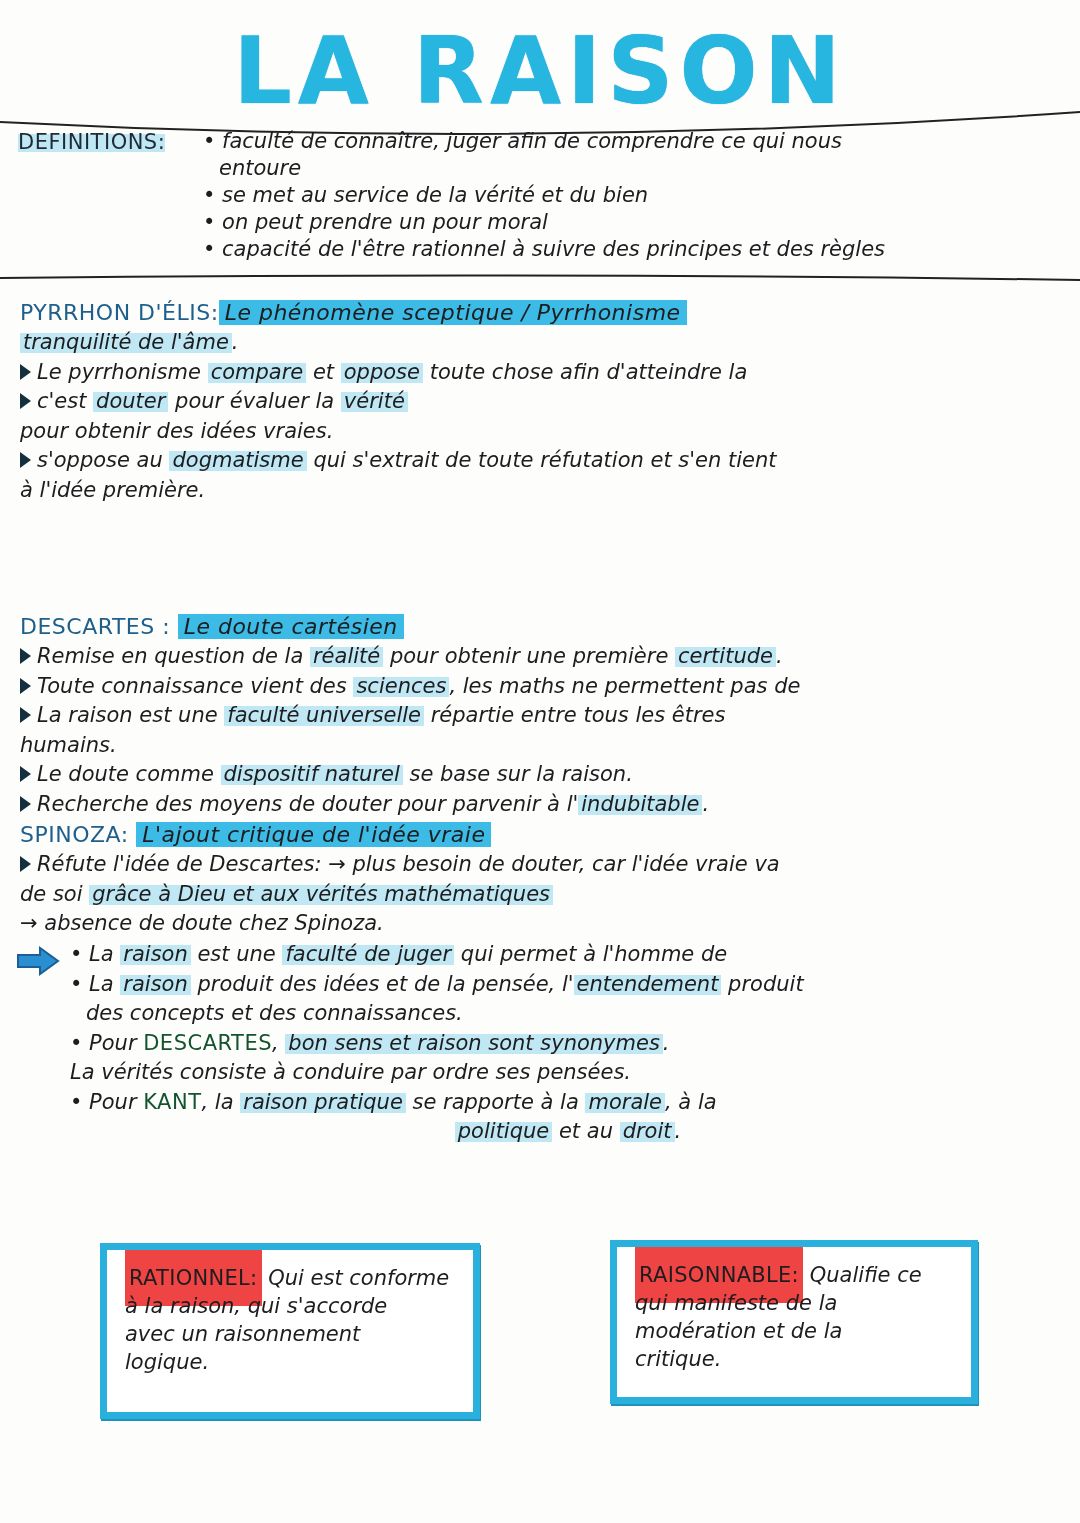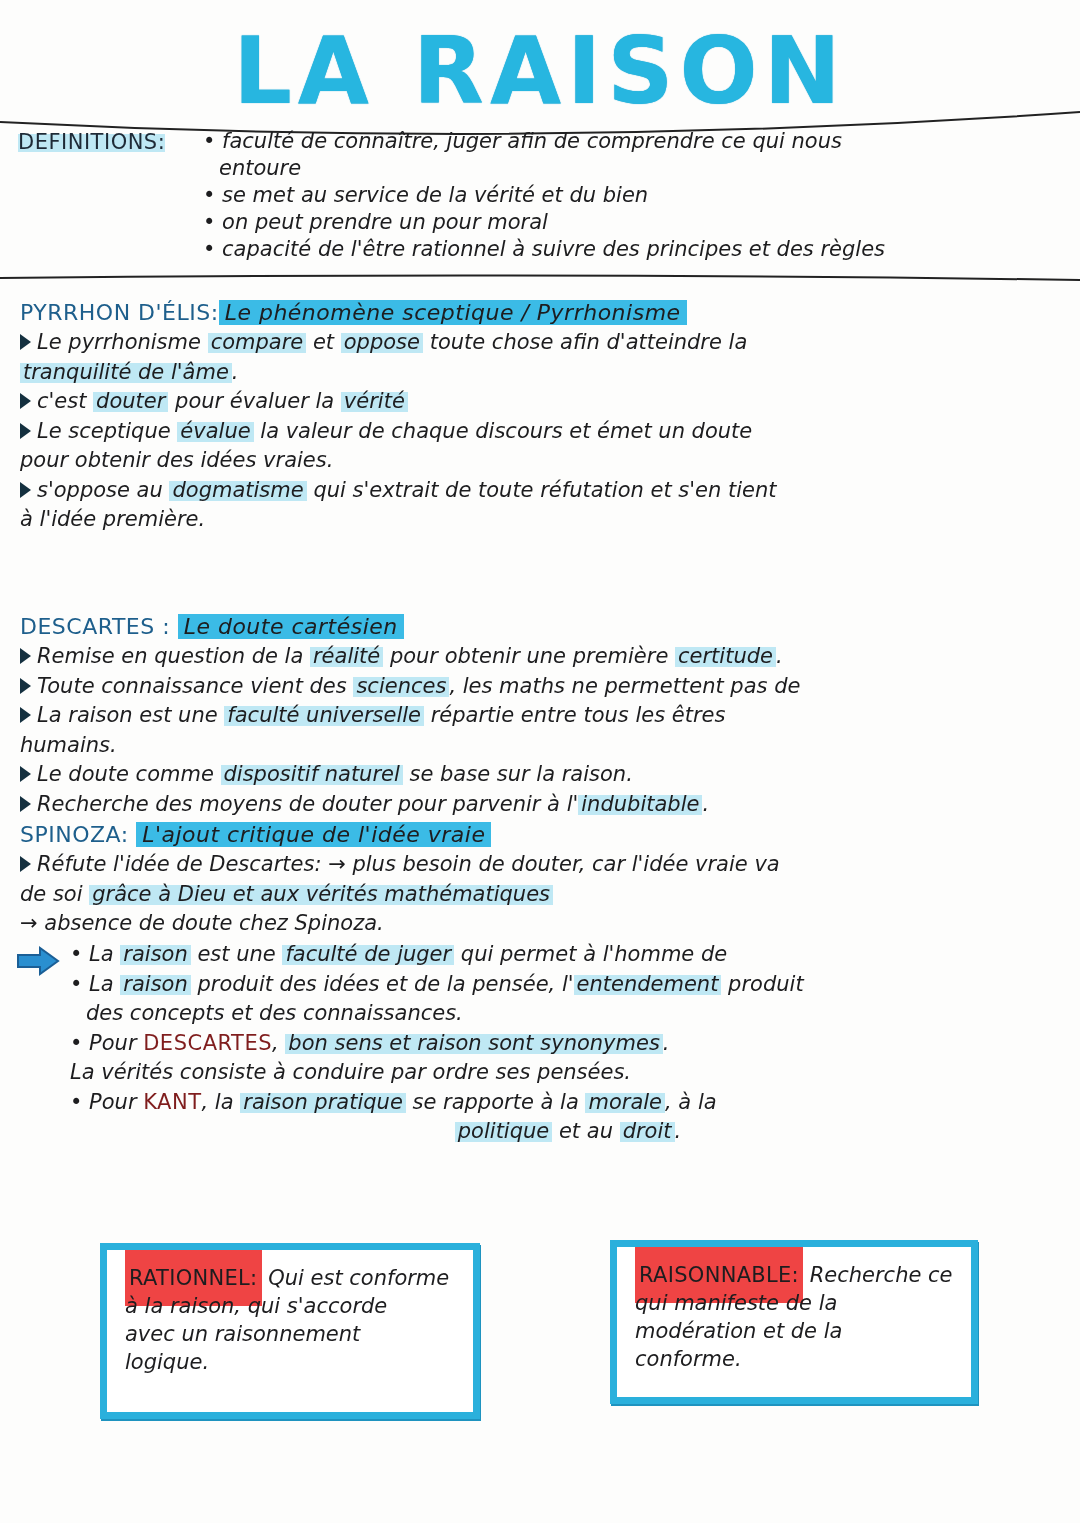--- a/index.html
+++ b/index.html
@@ -35,21 +35,21 @@
 
   .section { position:absolute; left:20px; width:1040px; }
   .sec-head { font-size:22px; line-height:30px; color:#1e5f8c; letter-spacing:0.5px; }
   .sec-sub {
     font-style:italic; color:#1d1d1f; padding:0 6px;
     background:#3bbbe6;
   }
   .line { font-size:21px; line-height:29.5px; font-style:italic; margin:0; }
   .tri { display:inline-block; width:0; height:0; border-top:8px solid transparent; border-bottom:8px solid transparent; border-left:11px solid #14303f; margin-right:6px; vertical-align:-1px; }
   .hl { background:linear-gradient(transparent 12%, #bfe8f4 12%, #bfe8f4 95%, transparent 95%); padding:0 3px; }
-  .kw { color:#7f1d1d; font-style:normal; letter-spacing:0.5px; }
+  .kw { color:#14532d; font-style:normal; letter-spacing:0.5px; }
   .bullet-dot::before { content:"• "; font-style:normal; }
   .arrow-icon { position:absolute; left:16px; top:946px; width:44px; height:30px; }
 
   .box {
     position:absolute; border:7px solid #2ab0dc; background:#ffffff;
     box-shadow: 1px 2px 0 #1e93bf;
     padding:14px 18px;
     font-size:21px; line-height:28px; font-style:italic;
   }
   .box .term { font-style:normal; padding:16px 4px; background:#ef4444; letter-spacing:0.3px; }
@@ -79,24 +79,23 @@
   </div>
 
   <svg class="rule-bottom" viewBox="0 0 1080 20" preserveAspectRatio="none">
     <path d="M0 10 Q 540 4 1080 12" stroke="#222" stroke-width="2" fill="none"></path>
   </svg>
 
   <div class="section" style="top:298px;">
     <div class="sec-head">
       <span>PYRRHON D'ÉLIS:</span><span class="sec-sub">Le phénomène sceptique / Pyrrhonisme</span>
     </div>
+    <p class="line"><span class="hl">tranquilité de l'âme</span><span>.</span></p>
     <p class="line"><span class="tri"></span><span>Le pyrrhonisme </span><span class="hl">compare</span><span> et </span><span class="hl">oppose</span><span> toute chose afin d'atteindre la</span></p>
-    <p class="line"><span class="hl">tranquilité de l'âme</span><span>.</span></p>
     <p class="line"><span class="tri"></span><span>c'est </span><span class="hl">douter</span><span> pour évaluer la </span><span class="hl">vérité</span></p>
-    <p class="line"><span class="tri"></span><span>Le sceptique </span><span class="hl">évalue</span><span> la valeur de chaque discours et émet un doute</span></p>
     <p class="line">pour obtenir des idées vraies.</p>
     <p class="line"><span class="tri"></span><span>s'oppose au </span><span class="hl">dogmatisme</span><span> qui s'extrait de toute réfutation et s'en tient</span></p>
     <p class="line">à l'idée première.</p>
   </div>
 
   <div class="section" style="top:588px;margin-top:24px;">
     <div class="sec-head">
       <span>DESCARTES :</span> <span class="sec-sub">Le doute cartésien</span>
     </div>
     <p class="line"><span class="tri"></span><span>Remise en question de la </span><span class="hl">réalité</span><span> pour obtenir une première </span><span class="hl">certitude</span><span>.</span></p>
@@ -129,19 +128,19 @@
     <p class="line" style="padding-left:16px;text-align:center;"><span class="hl">politique</span><span> et au </span><span class="hl">droit</span><span>.</span></p>
   </div>
 
   <div class="box" style="left:100px; top:1243px; width:330px; height:134px;">
     <span class="term">RATIONNEL:</span><span> Qui est conforme</span><br>
     <span>à la raison, qui s'accorde</span><br>
     <span>avec un raisonnement</span><br>
     <span>logique.</span>
   </div>
   <div class="box" style="left:610px; top:1240px; width:318px; height:122px;">
-    <span class="term">RAISONNABLE:</span><span> Recherche ce</span><br>
+    <span class="term">RAISONNABLE:</span><span> Qualifie ce</span><br>
     <span>qui manifeste de la</span><br>
     <span>modération et de la</span><br>
-    <span>conforme.</span>
+    <span>critique.</span>
   </div>
 
 </div>
 
 </body></html>

